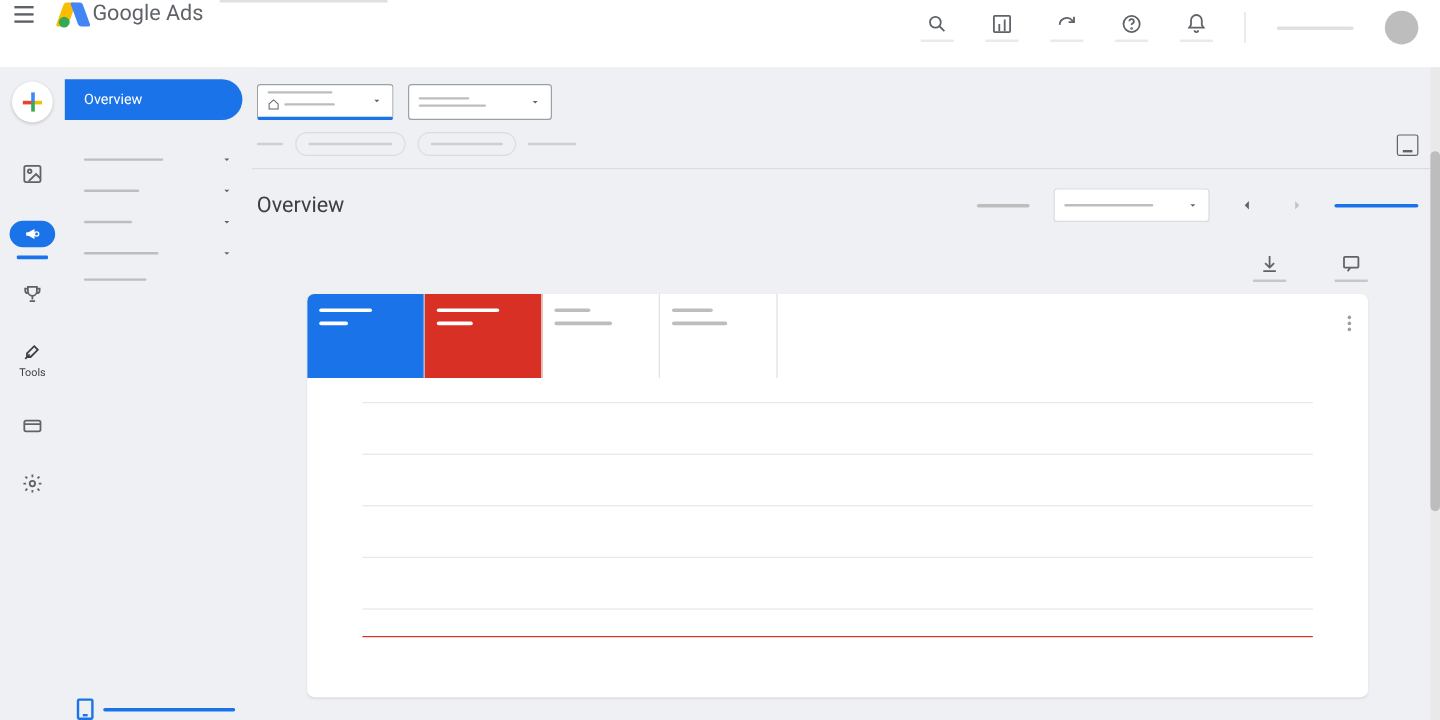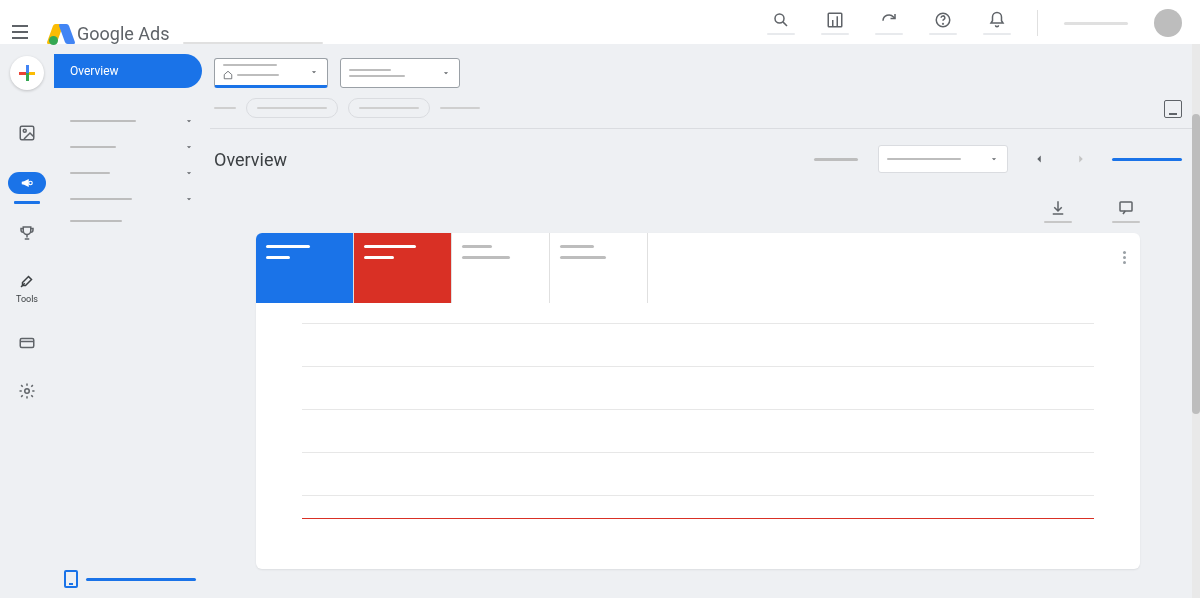--- a/index.html
+++ b/index.html
@@ -1,19 +1,19 @@
 <!DOCTYPE html>
 <html><head>
 <meta charset="utf-8">
 <style>
   * { box-sizing: border-box; margin: 0; padding: 0; }
   body { font-family: Roboto, Arial, sans-serif; font-size: 13px; color: #3c4043; background: #fff; width: 1200px; height: 600px; overflow: hidden; position: relative; }
   
   
-  .top-header { height: 44px; display: flex; align-items: flex-end; padding: 0 12px; background: #fff; position: relative; }
+  .top-header { height: 56px; display: flex; align-items: flex-start; padding: 0 12px; background: #fff; position: relative; }
   .hamburger { width: 24px; height: 24px; display: flex; flex-direction: column; justify-content: center; gap: 4px; margin-right: 14px; cursor: pointer; }
   .hamburger span { height: 2px; background: #5f6368; width: 16px; }
   .logo-wrap { display: flex; align-items: center; gap: 5px; }
   .logo-a { width: 22px; height: 22px; position: relative; }
   .logo-a::before { content: ''; position: absolute; left: 0; bottom: 0; width: 10px; height: 20px; background: #fbbc04; transform: skewX(-20deg); border-radius: 2px; }
   .logo-a::after { content: ''; position: absolute; right: 0; bottom: 0; width: 10px; height: 20px; background: #4285f4; transform: skewX(20deg); border-radius: 2px; }
   .logo-dot { position: absolute; left: -1px; bottom: -1px; width: 9px; height: 9px; border-radius: 50%; background: #34a853; z-index: 2; }
   .logo-text { font-size: 18px; color: #5f6368; }
   .header-line { height: 2px; width: 140px; background: #e0e0e0; margin-left: 14px; border-radius: 1px; }
   .header-right { position: absolute; right: 18px; top: 0; height: 46px; display: flex; align-items: center; gap: 26px; }

